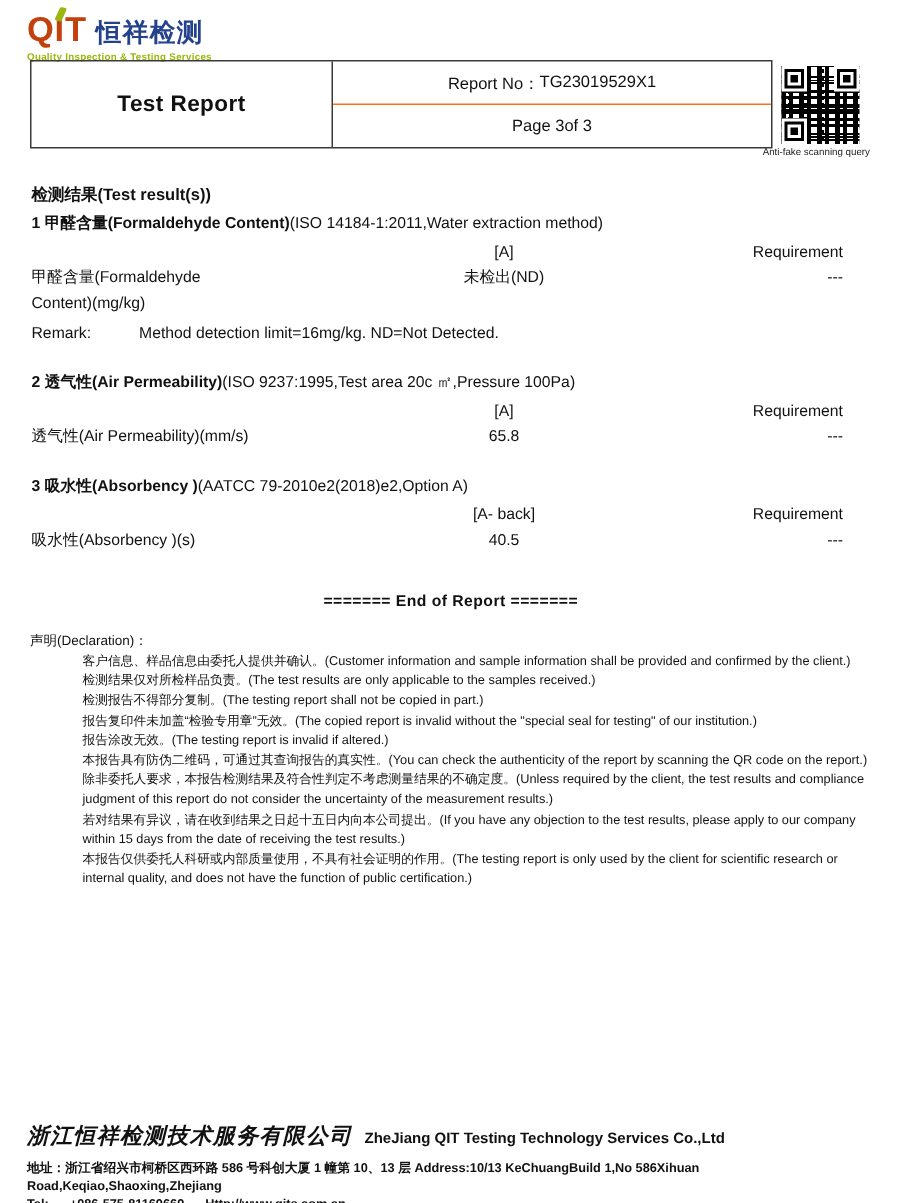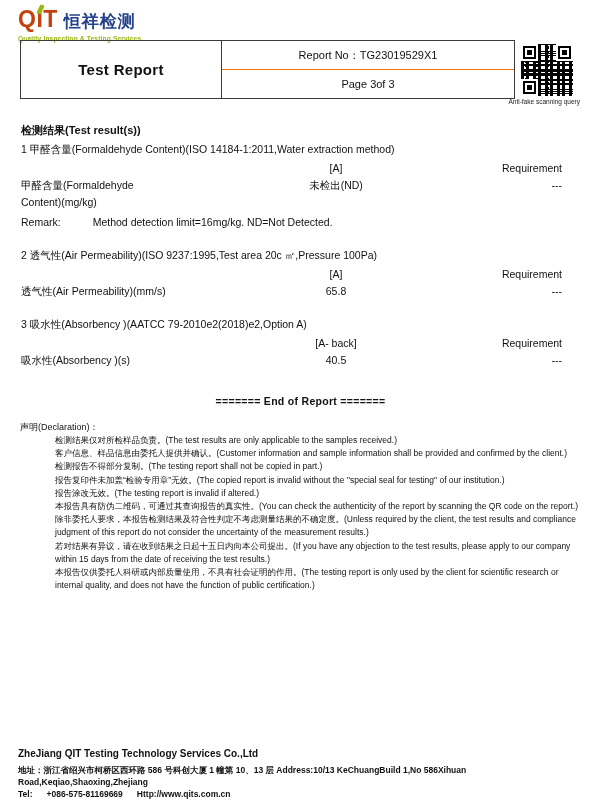--- a/index.html
+++ b/index.html
@@ -34,21 +34,21 @@
          repeating-linear-gradient(0deg, #000 0 3px, #fff 3px 4px, #000 4px 7px, #fff 7px 10px); }
   .finder { position:absolute; width:13px; height:13px; background:#fff; border:2px solid #000; box-shadow:0 0 0 2px #fff; }
   .finder::after { content:''; position:absolute; inset:2px; background:#000; }
   .finder.tl { left:2px; top:2px; } .finder.tr { right:2px; top:2px; } .finder.bl { left:2px; bottom:2px; }
   .qr-caption { position:absolute; left:495px; top:98px; width:85px; text-align:right; font-size:6.5px; color:#222; }
 
   
   .content { position:absolute; left:21px; top:122px; width:559px; font-size:10.5px; line-height:17px; }
   .results-heading { font-weight:bold; font-size:11px; }
   .sec-title { margin-top:16px; }
-  .sec-title .b { font-weight:normal;text-align:center; }
+  .sec-title .b { font-weight:bold;text-align:center; }
   .sec-title.first { margin-top:2px; }
   .grid { display:grid; grid-template-columns:230px 170px 159px; }
   .grid.head { margin-top:2px; }
   .c2 { text-align:center; }
   .c3 { text-align:right; padding-right:18px; }
   .param-wrap { display:inline-block; max-width:150px; }
   .remark { display:flex; gap:32px; margin-top:3px; }
   .end-report { margin-top:24px; text-align:center; font-weight:bold; letter-spacing:0.3px; }
 
   
@@ -155,34 +155,35 @@
         <div class="c3">---</div>
       </div>
     </div>
 
     <div class="end-report">======= End of Report =======</div>
   </div>
 
   <div class="declaration">
     <div class="decl-heading">声明(Declaration)：</div>
     <div class="decl-items">
+      <div class="decl-item">客户信息、样品信息由委托人提供并确认。(Customer information and sample information shall be provided and confirmed by the client.)</div>
       <div class="decl-item">检测结果仅对所检样品负责。(The test results are only applicable to the samples received.)</div>
-      <div class="decl-item">客户信息、样品信息由委托人提供并确认。(Customer information and sample information shall be provided and confirmed by the client.)</div>
       <div class="decl-item">检测报告不得部分复制。(The testing report shall not be copied in part.)</div>
       <div class="decl-item">报告复印件未加盖“检验专用章”无效。(The copied report is invalid without the "special seal for testing" of our institution.)</div>
       <div class="decl-item">报告涂改无效。(The testing report is invalid if altered.)</div>
       <div class="decl-item">本报告具有防伪二维码，可通过其查询报告的真实性。(You can check the authenticity of the report by scanning the QR code on the report.)</div>
       <div class="decl-item">除非委托人要求，本报告检测结果及符合性判定不考虑测量结果的不确定度。(Unless required by the client, the test results and compliance judgment of this report do not consider the uncertainty of the measurement results.)</div>
       <div class="decl-item">若对结果有异议，请在收到结果之日起十五日内向本公司提出。(If you have any objection to the test results, please apply to our company within 15 days from the date of receiving the test results.)</div>
       <div class="decl-item">本报告仅供委托人科研或内部质量使用，不具有社会证明的作用。(The testing report is only used by the client for scientific research or internal quality, and does not have the function of public certification.)</div>
     </div>
   </div>
 
   <div class="footer">
     <div class="f-company">
+      <span class="f-cn">浙江恒祥检测技术服务有限公司</span>
       <span class="f-en">ZheJiang QIT Testing Technology Services Co.,Ltd</span>
     </div>
     <div class="f-address">地址：浙江省绍兴市柯桥区西环路 586 号科创大厦 1 幢第 10、13 层 Address:10/13 KeChuangBuild 1,No 586Xihuan Road,Keqiao,Shaoxing,Zhejiang</div>
     <div class="f-tel">
       <span>Tel:</span>
       <span>+086-575-81169669</span>
       <span>Http://www.qits.com.cn</span>
     </div>
   </div>
 

